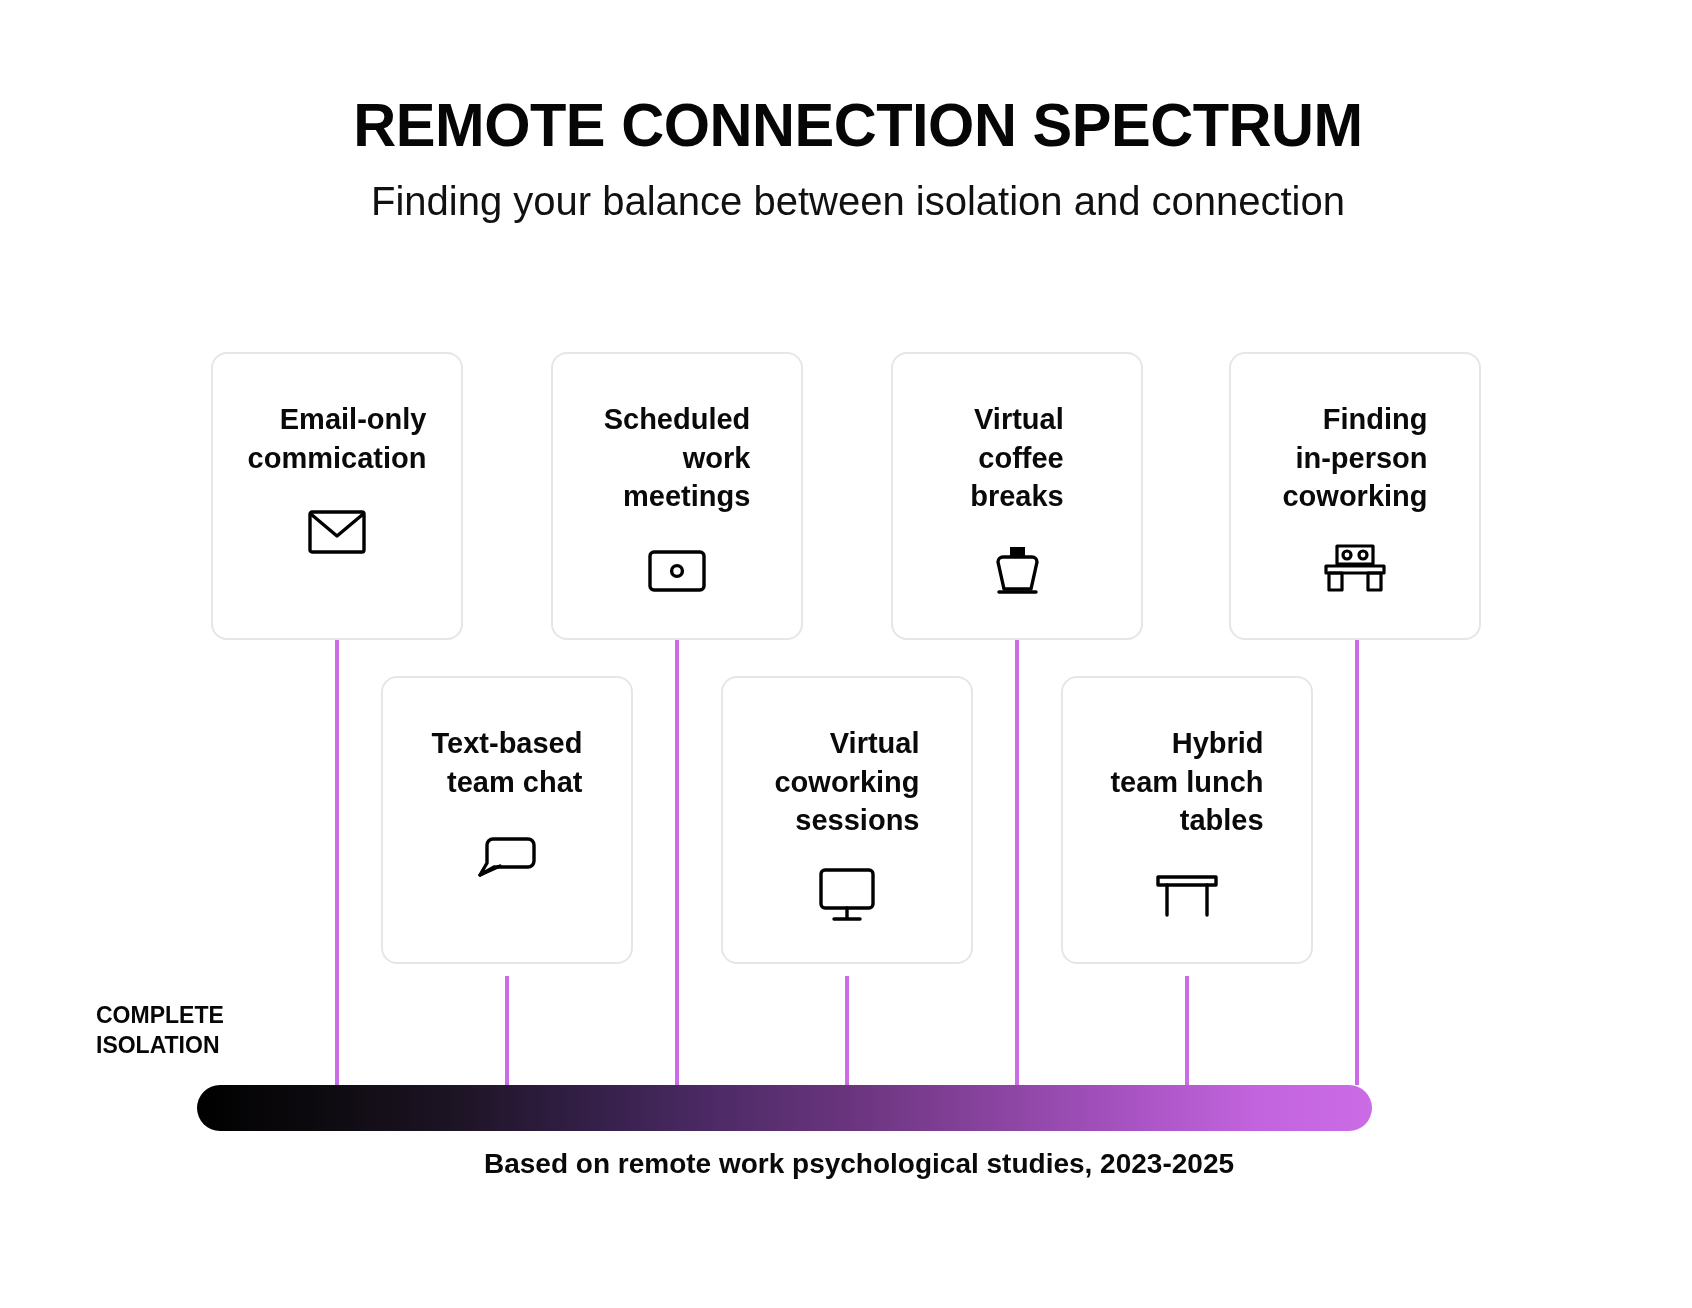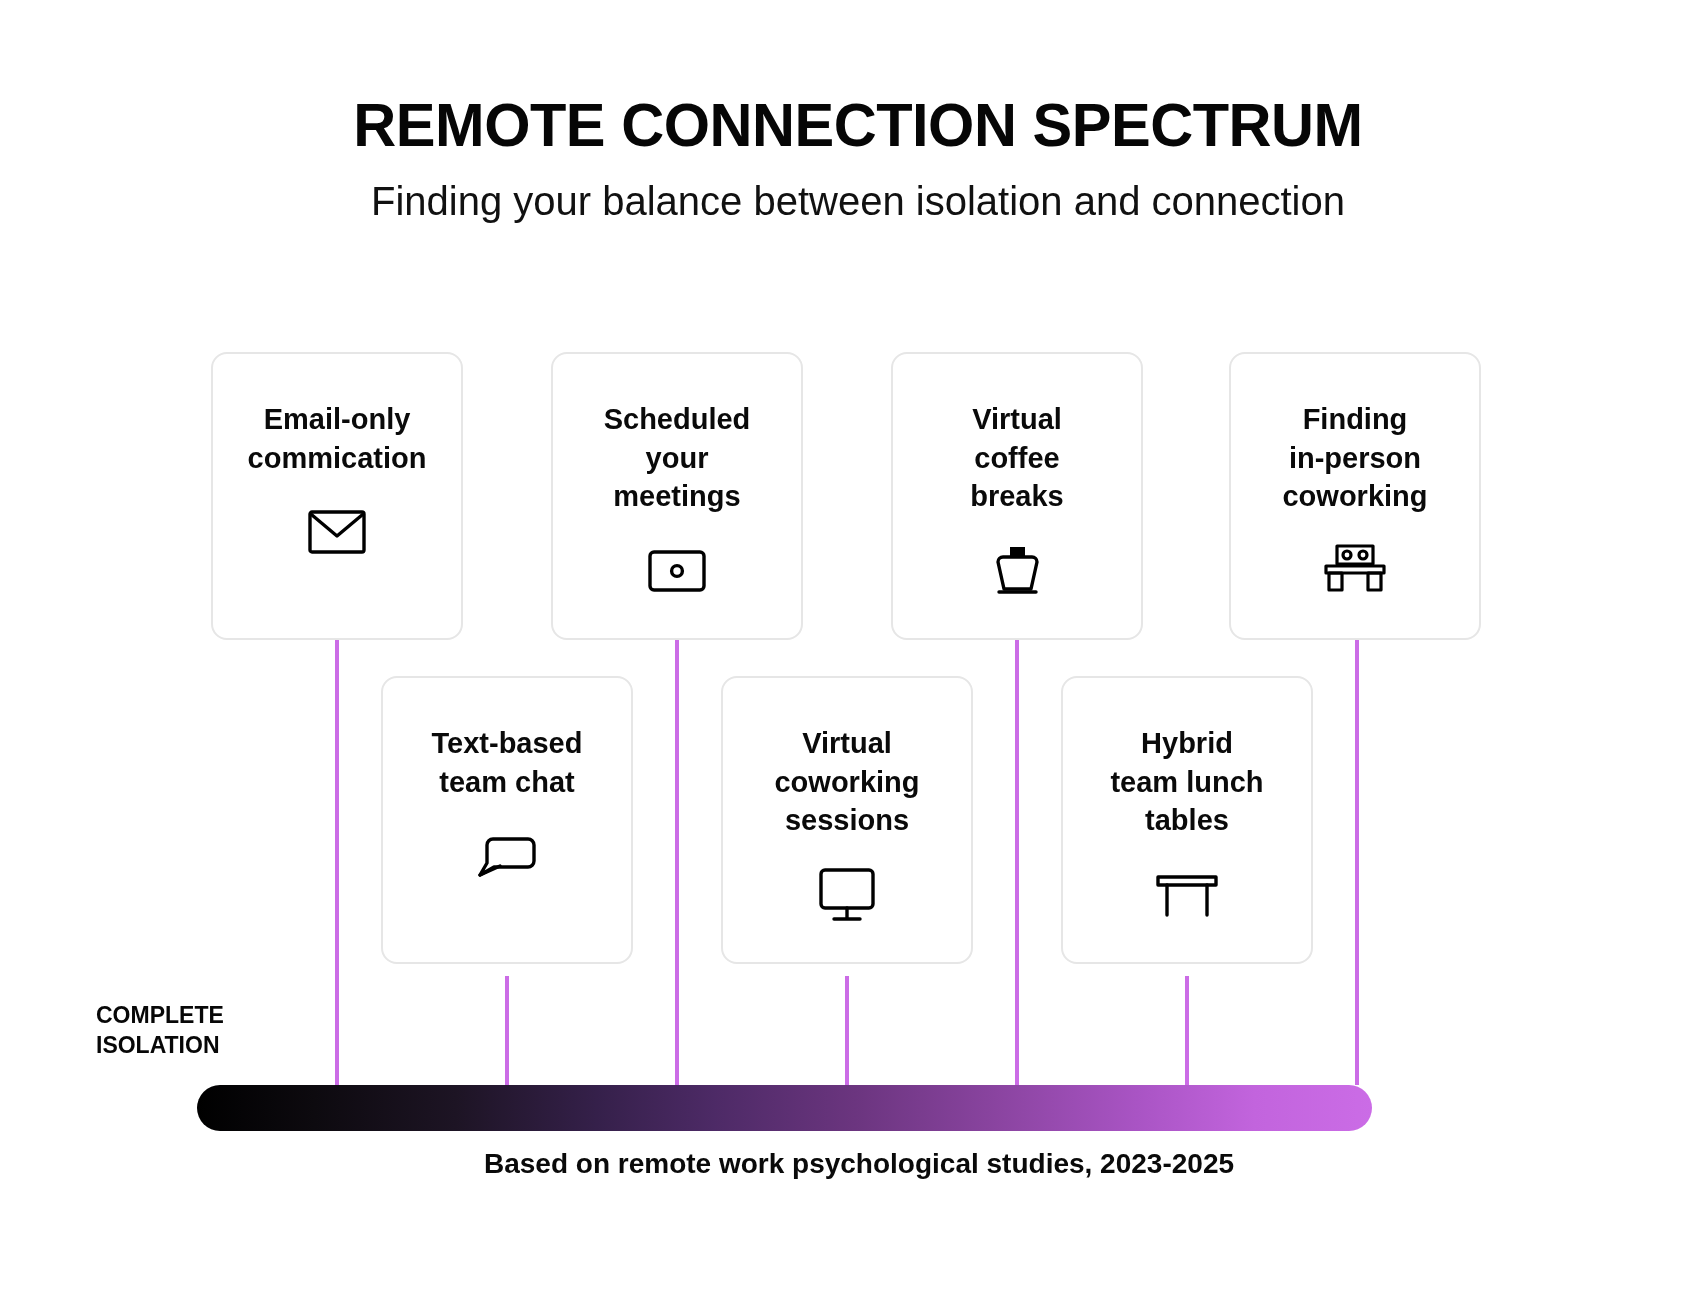--- a/index.html
+++ b/index.html
@@ -64,21 +64,21 @@
     flex-direction: column;
     align-items: center;
     padding-top: 46px;
   }
 
   .card-label {
     font-size: 29px;
     font-weight: 700;
     color: #0a0a0a;
     line-height: 1.33;
-    text-align: center;
+    text-align: right;
     padding: 0 14px;
     white-space: pre-line;
   }
 
   .card-icon {
     margin-top: 24px;
     display: flex;
     align-items: center;
     justify-content: center;
     height: 62px;
@@ -183,21 +183,21 @@
     <div class="card-icon">
       <svg width="62" height="46" viewBox="0 0 62 46" fill="none" stroke="#000" stroke-width="3.4" stroke-linejoin="round" stroke-linecap="round">
         <path d="M18 6 H52 a6 6 0 0 1 6 6 V28 a6 6 0 0 1 -6 6 H18 L4 42 L11 30 L11 12 a6 6 0 0 1 6 -6 Z"></path>
         <path d="M4 42 L24 33"></path>
       </svg>
     </div>
   </div>
 
   <div class="card row-top" style="left:551px;">
     <div class="card-label">Scheduled
-your
+work
 meetings</div>
     <div class="card-icon">
       <svg width="58" height="42" viewBox="0 0 58 42" fill="none" stroke="#000" stroke-width="3.4">
         <rect x="2" y="2" width="54" height="38" rx="4"></rect>
         <circle cx="29" cy="21" r="5.4"></circle>
       </svg>
     </div>
   </div>
 
   <div class="card row-bot" style="left:721px;">

